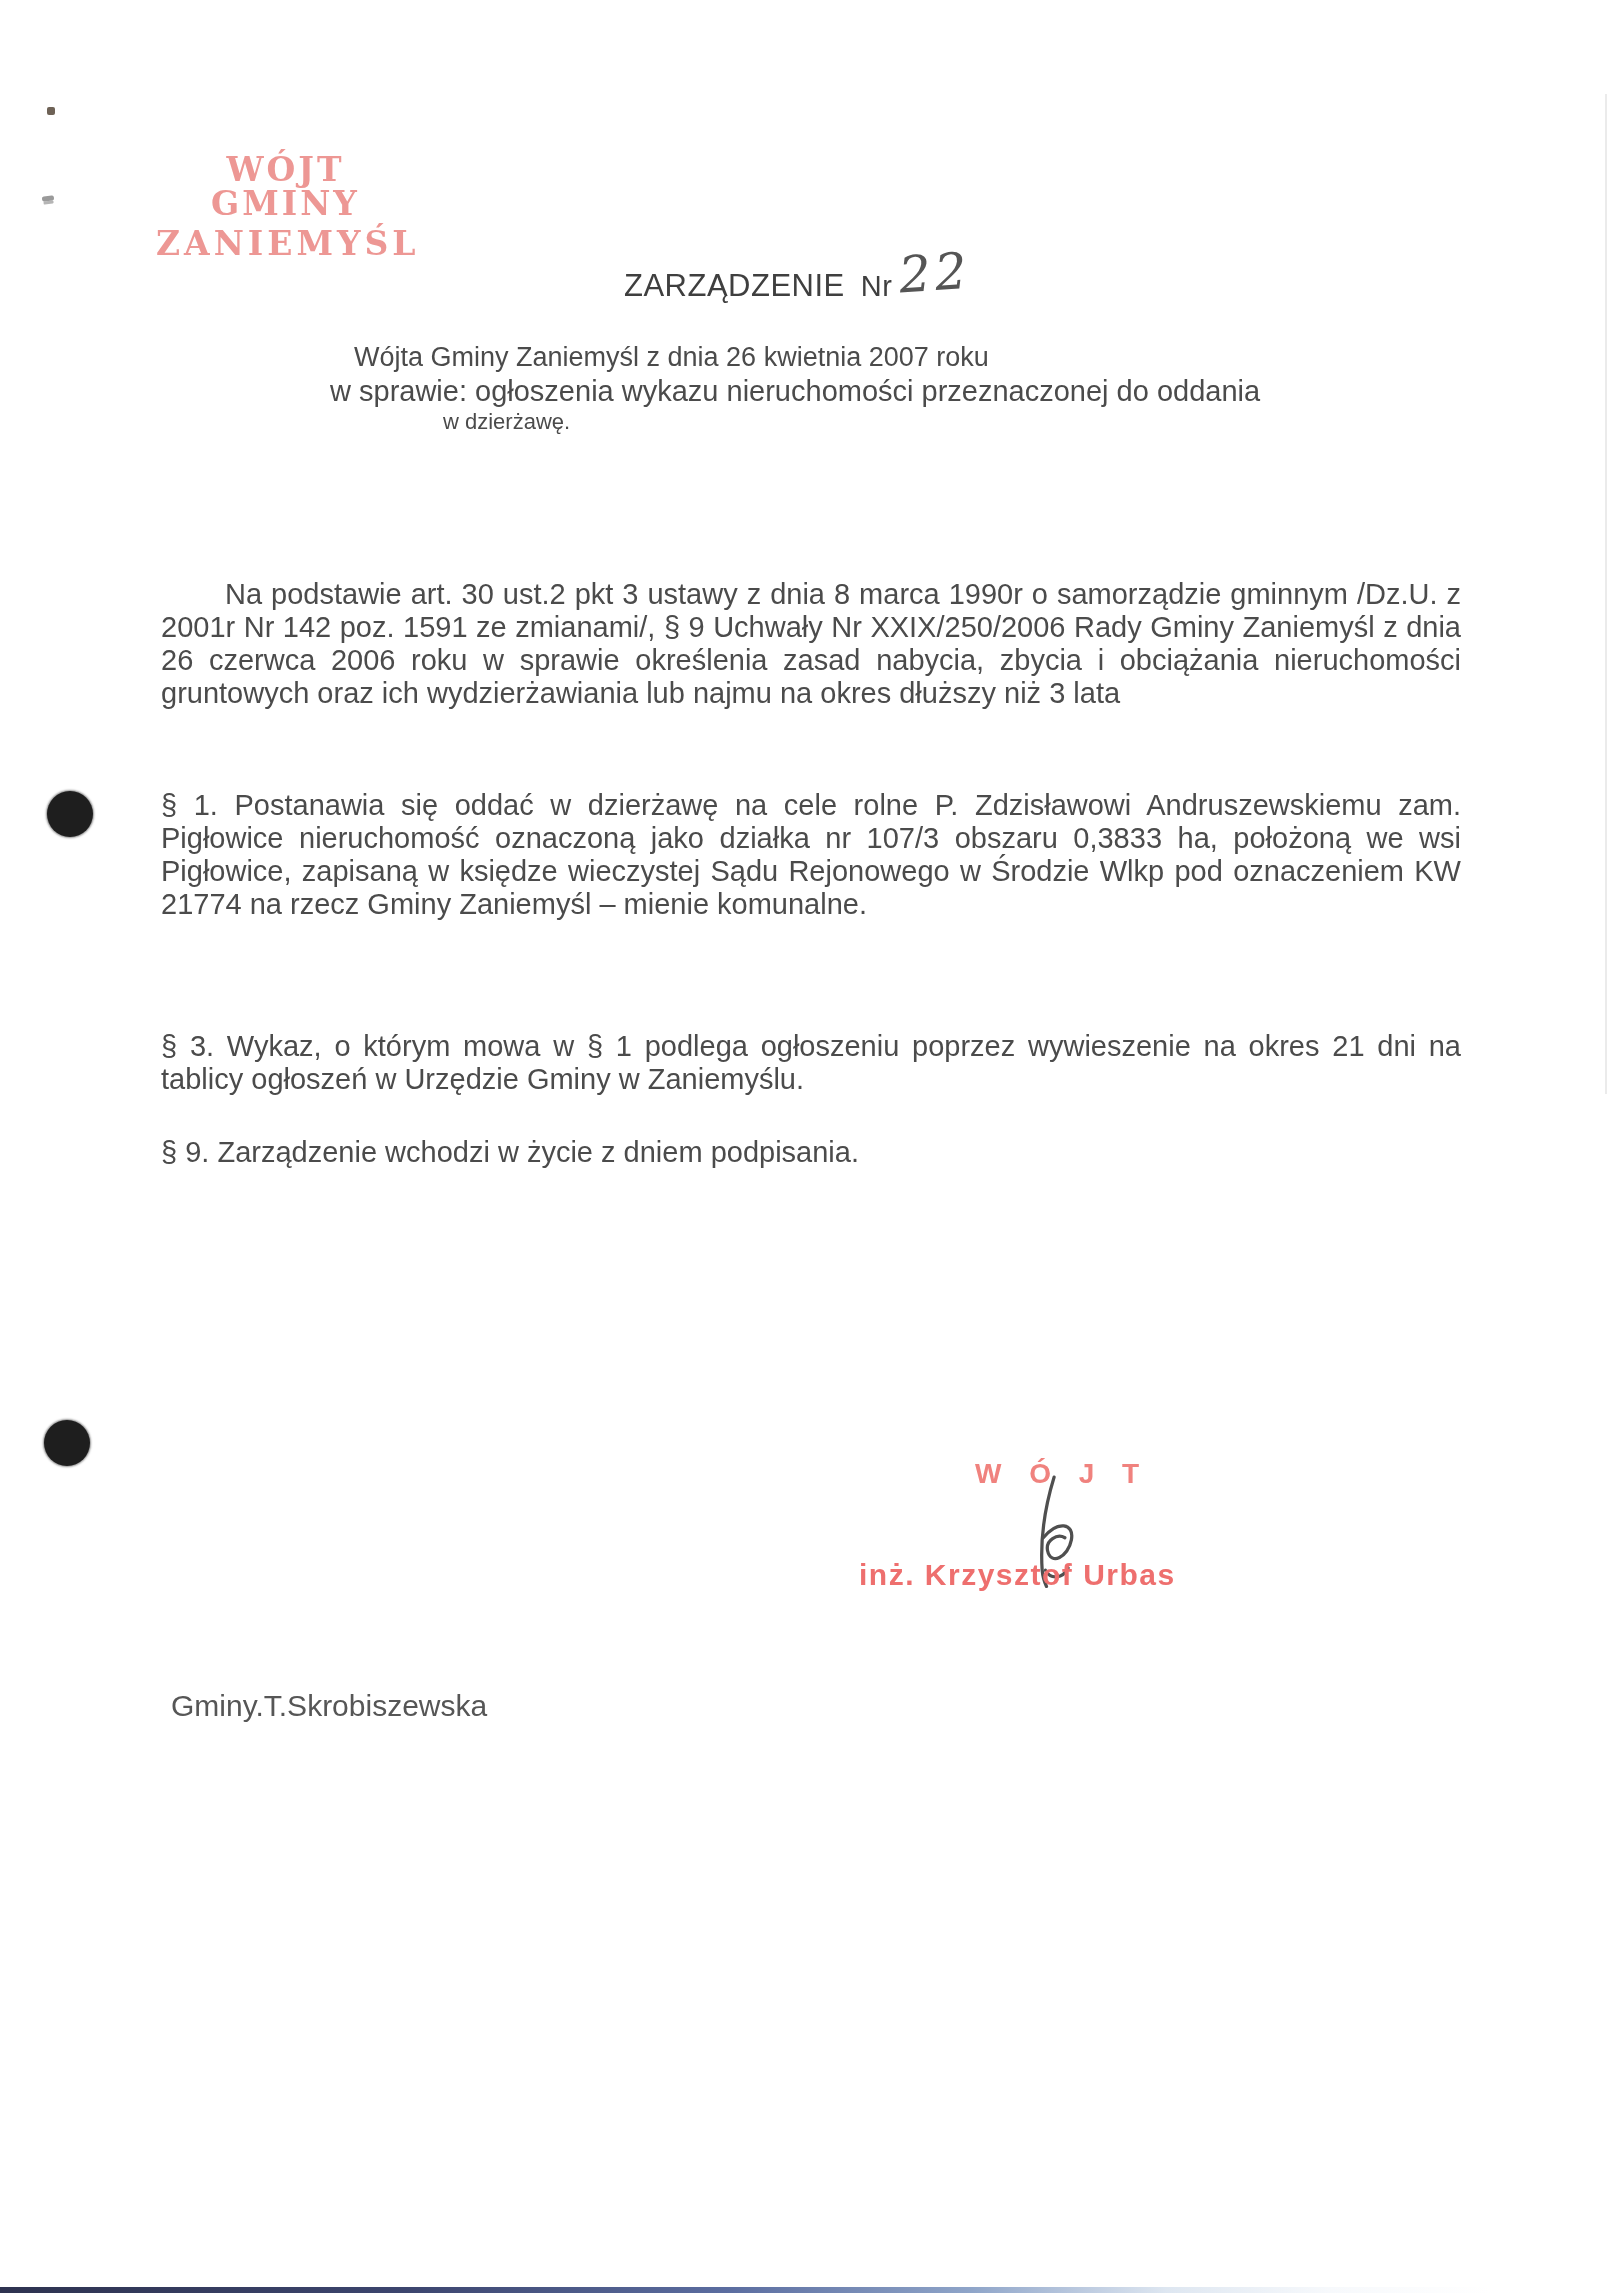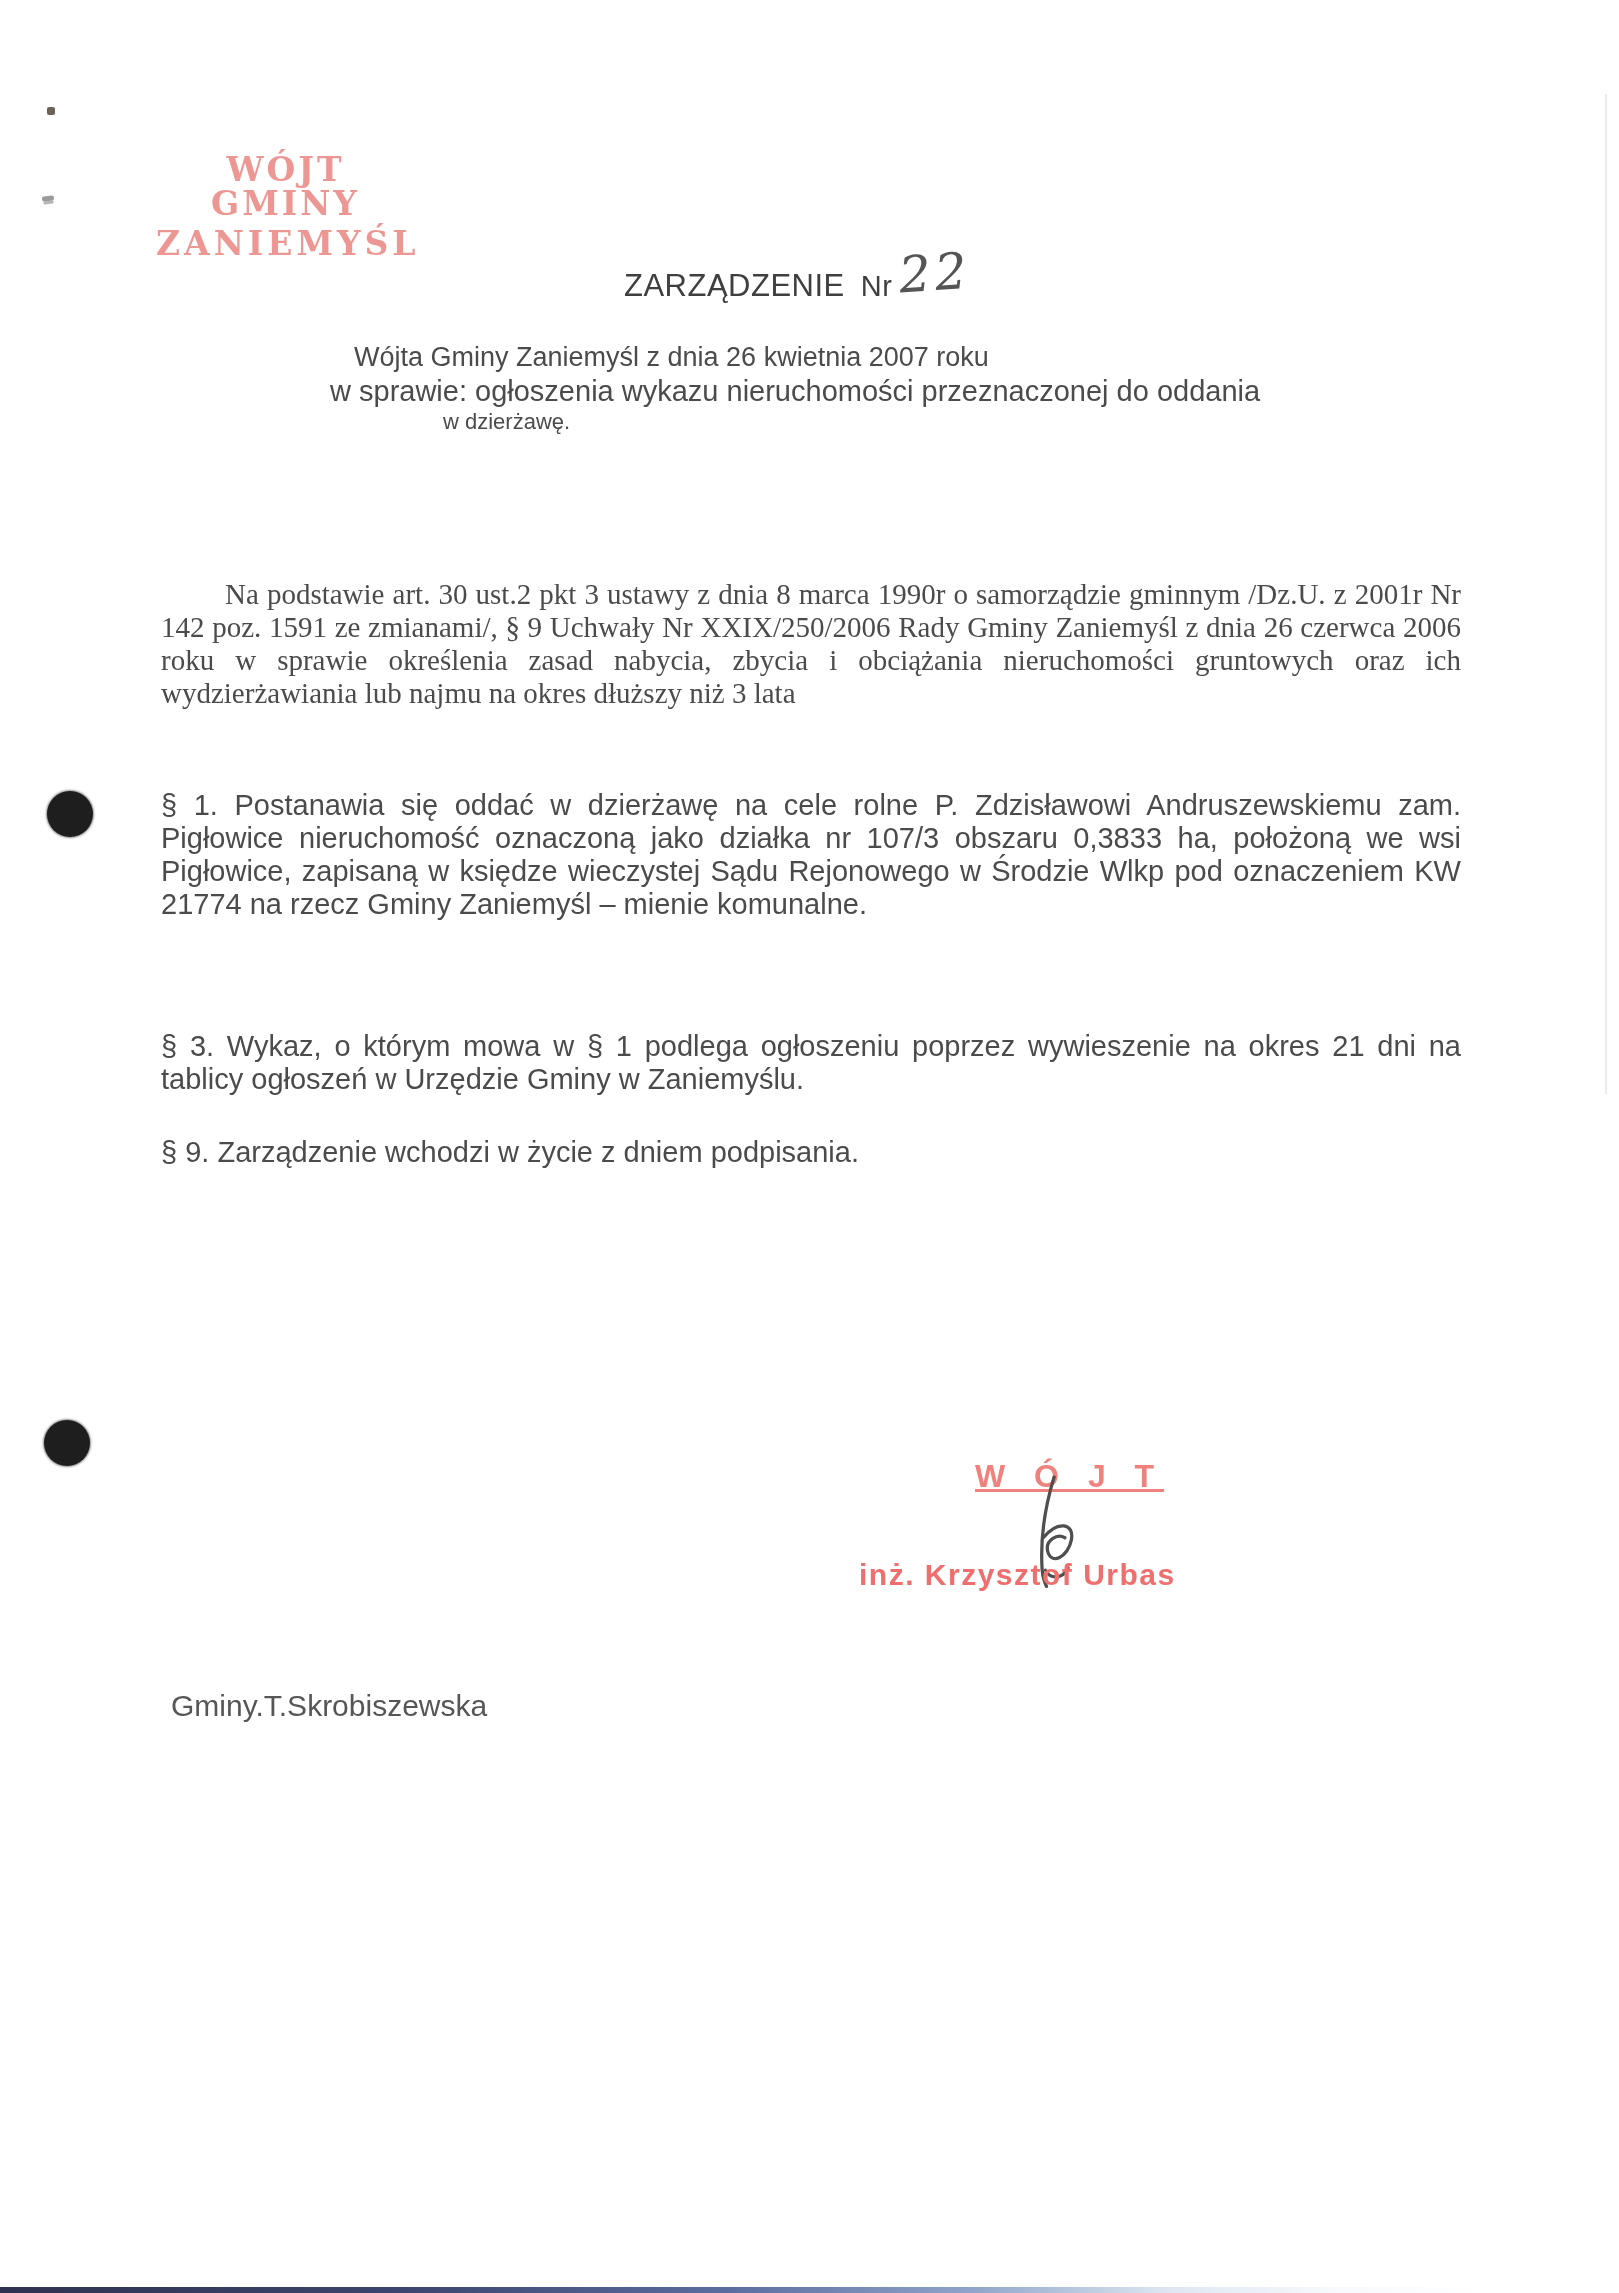--- a/index.html
+++ b/index.html
@@ -44,30 +44,30 @@
   .sub1{position:absolute;left:354px;top:342px;font-size:27px;white-space:nowrap;}
   .sub2{position:absolute;left:330px;top:375px;font-size:29px;white-space:nowrap;text-align:center;}
   .sub3{position:absolute;left:443px;top:409px;font-size:22px;white-space:nowrap;}
   
   .para{
     position:absolute;left:161px;width:1300px;
     font-size:29px;line-height:33px;
     text-align:justify;
     color:#4b4b4b;
   }
-  .p-basis{top:578px;text-indent:64px;font-family:Liberation Serif, serif;}
+  .p-basis{top:578px;text-indent:64px;}
   .p-1{top:789px;}
   .p-2{top:961px;}
   .p-3{top:1030px;}
   .p-4{top:1136px;}
   
   .sig-role{
     position:absolute;left:975px;top:1458px;
-    font-size:32px;font-weight:bold;letter-spacing:10px;
-    color:#f0827e;white-space:nowrap;text-decoration:underline;
+    font-size:28px;font-weight:bold;letter-spacing:10px;
+    color:#f0827e;white-space:nowrap;
   }
   .sig-scribble{position:absolute;left:1008px;top:1475px;}
   .sig-name{
     position:absolute;left:859px;top:1558px;
     font-size:30px;font-weight:bold;letter-spacing:1.5px;
     color:#ee6f6e;white-space:nowrap;
   }
   
   .prepared{position:absolute;left:171px;top:1689px;font-size:30px;color:#565656;white-space:nowrap;}
   

